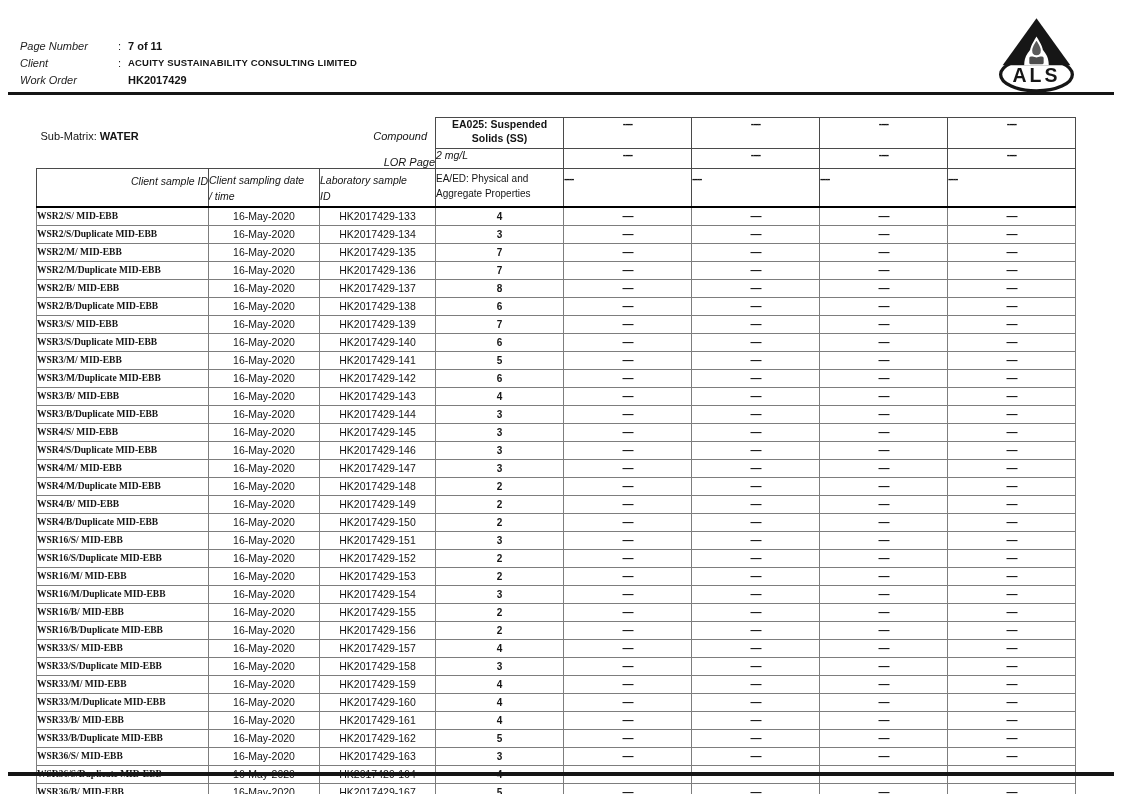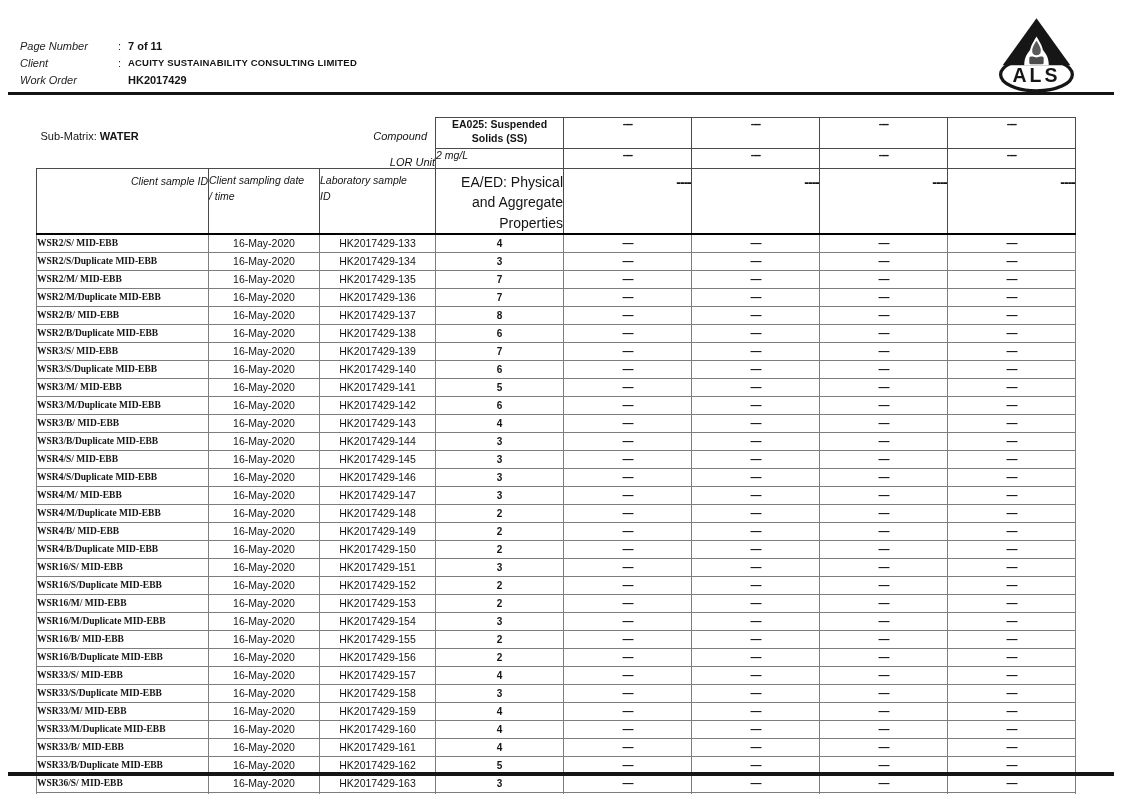--- a/index.html
+++ b/index.html
@@ -36,21 +36,21 @@
   .submatrix b{font-weight:bold;}
   .rowlabel{font-style:italic;font-size:11px;}
   .lor-cell{text-align:right;padding-right:8px;font-style:italic;font-size:11px;vertical-align:bottom;padding-bottom:3px;}
   .cmp-name{font-weight:bold;font-size:10.5px;line-height:1.3;text-align:center;vertical-align:top;padding-top:3px;}
   .cmp-dash{font-size:10px;font-weight:bold;text-align:center;vertical-align:top;padding-top:5px;letter-spacing:-1px;}
   .cmp-lor{font-size:10.5px;text-align:left;vertical-align:top;padding-top:1px;font-style:italic;}
   .hdr3{border:1.5px solid #4a4a4a;border-bottom:2.5px solid #000;font-size:10.5px;}
   .hdr3.ital{font-style:italic;}
   .hdr3.left{text-align:right;padding-left:4px;vertical-align:top;padding-top:6px;}
   .hdr3.center{text-align:left;vertical-align:top;padding-top:3px;line-height:1.55;}
-  .hdr3.method{text-align:right;vertical-align:top;padding-top:3px;line-height:1.45;font-size:14px;font-style:normal;}
+  .hdr3.method{text-align:left;vertical-align:top;padding-top:3px;line-height:1.45;font-size:10px;font-style:normal;}
   tbody.body td{border:1px solid #7d7d7d;height:17px;}
   td.c-sample{font-weight:bold;font-size:9.5px;text-align:left;padding-left:5px;font-family:Liberation Serif, serif;}
   td.c-date{font-size:10.5px;text-align:center;}
   td.c-lab{font-size:10.5px;text-align:center;}
   td.c-val{font-weight:bold;font-size:10px;text-align:center;}
   td.c-dash{font-weight:bold;font-size:11px;text-align:center;letter-spacing:-1px;}
 </style>
 </head>
 <body>
 
@@ -106,21 +106,21 @@
             <span class="rowlabel">Compound</span>
           </div>
         </td>
         <th class="box cmp-name">EA025: Suspended Solids (SS)</th>
         <th class="box cmp-dash">----</th>
         <th class="box cmp-dash">----</th>
         <th class="box cmp-dash">----</th>
         <th class="box cmp-dash">----</th>
       </tr>
       <tr style="height:20px">
-        <td class="nb lor-cell" colspan="3">LOR Unit</td>
+        <td class="nb lor-cell" colspan="3">LOR Page</td>
         <td class="box cmp-lor">2 mg/L</td>
         <td class="box cmp-dash">----</td>
         <td class="box cmp-dash">----</td>
         <td class="box cmp-dash">----</td>
         <td class="box cmp-dash">----</td>
       </tr>
       <tr style="height:38px">
         <td class="hdr3 ital left">Client sample ID</td>
         <td class="hdr3 ital center">
           <div>Client sampling date</div>

